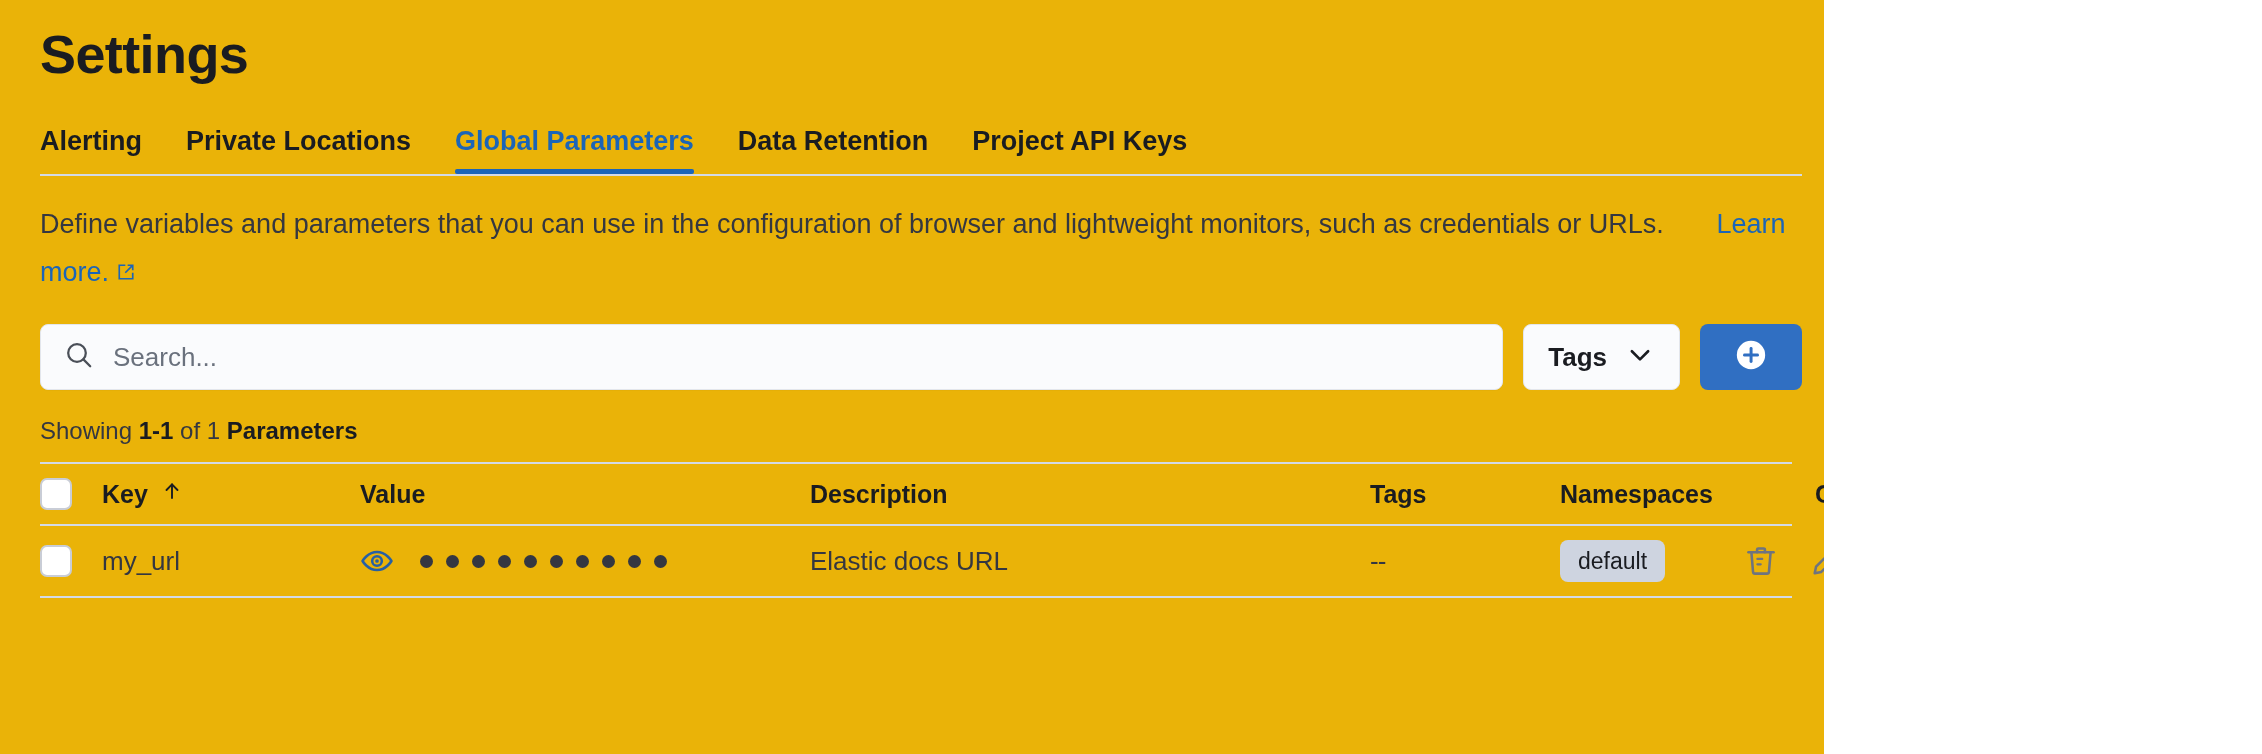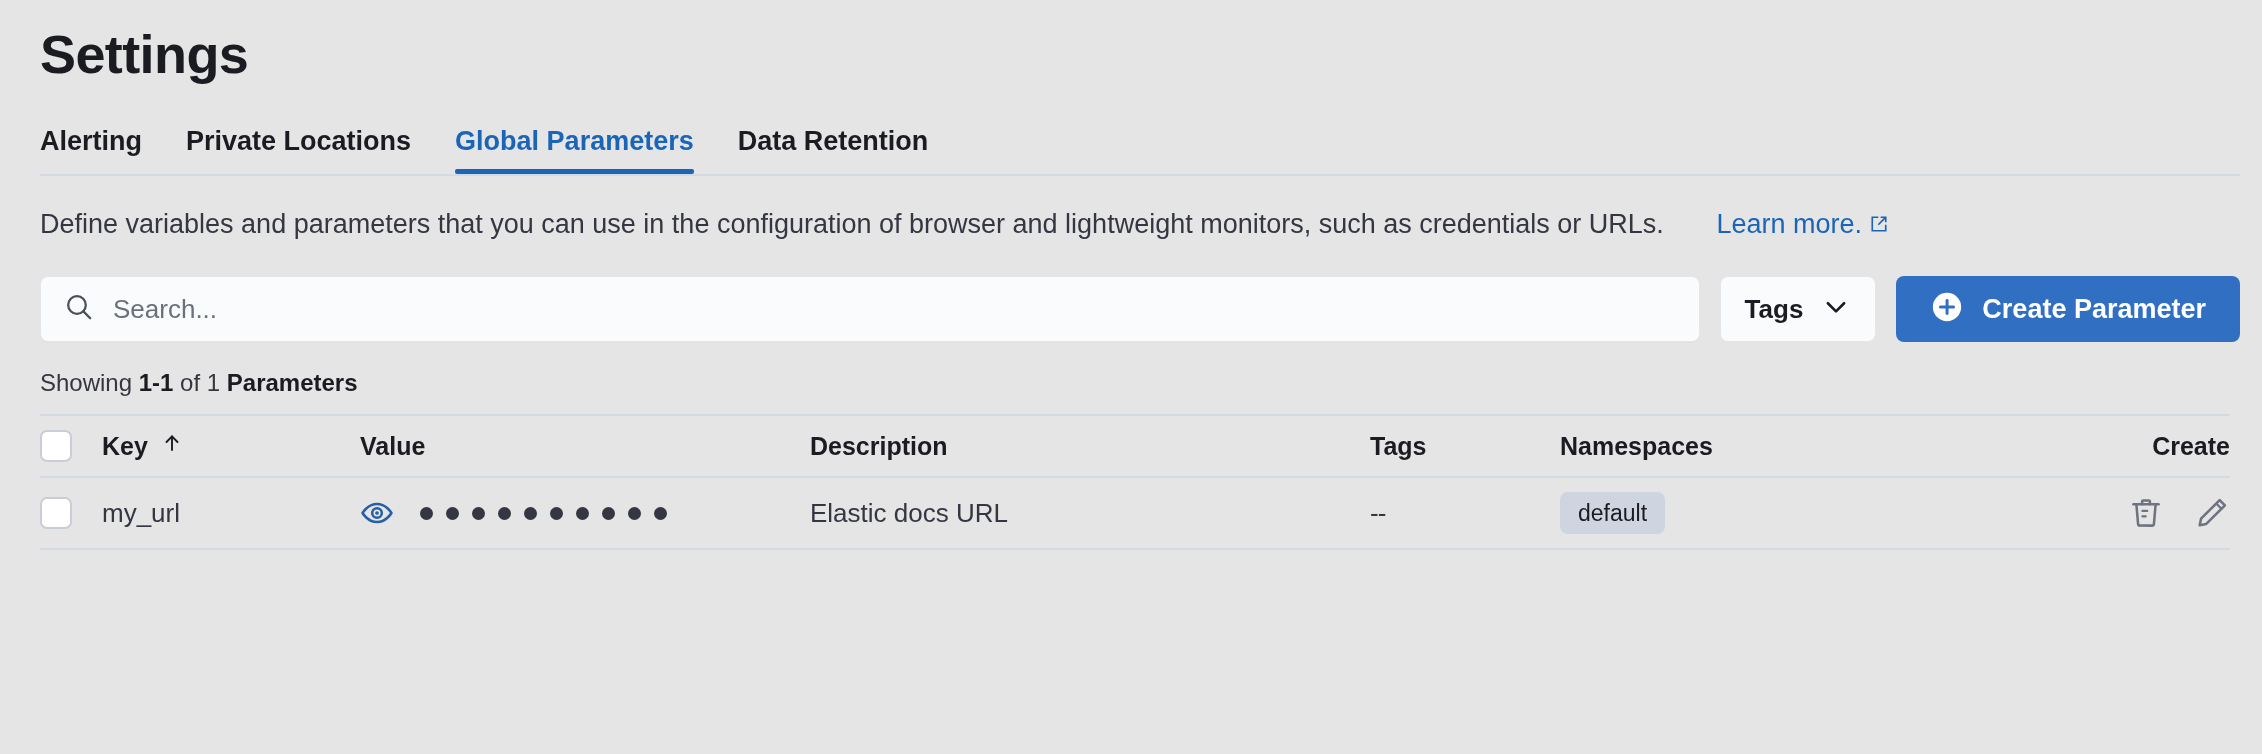--- a/index.html
+++ b/index.html
@@ -7,23 +7,23 @@
   html, body {
     width: 2262px;
     height: 754px;
     background: #FFFFFF;
     font-family: "Liberation Sans", sans-serif;
     -webkit-font-smoothing: antialiased;
   }
 
   .page {
     position: relative;
-    width: 2262px;
+    width: 1824px;
     height: 754px;
-    background: #e5e5e5;
+    background: #eab308;
     overflow: hidden;
     padding: 0 22px;
   }
 
   
   .page-title {
     font-size: 54px;
     font-weight: 700;
     color: #1A1C21;
     letter-spacing: -0.6px;
@@ -252,20 +252,23 @@
     </div>
     <div class="tab">
       <span>Private Locations</span>
     </div>
     <div class="tab active">
       <span>Global Parameters</span>
     </div>
     <div class="tab">
       <span>Data Retention</span>
     </div>
+    <div class="tab">
+      <span>Project API Keys</span>
+    </div>
   </div>
 
   <div class="description">
     <span>Define variables and parameters that you can use in the configuration of browser and lightweight monitors, such as credentials or URLs. </span><a class="link">Learn more.</a><span class="ext-icon"><svg width="22" height="22" viewBox="0 0 16 16" fill="none">
           <path d="M2.5 2.5h5v1.2H3.7v8.6h8.6V8.5h1.2v5h-11v-11z" fill="#1B65B8"></path>
           <path d="M9.2 2.5h4.3v4.3h-1.2V4.55L7.9 8.95l-.85-.85 4.4-4.4H9.2V2.5z" fill="#1B65B8"></path>
         </svg></span>
   </div>
 
   <div class="controls">
@@ -290,21 +293,20 @@
     </div>
 
     <div class="create-btn">
       <span>
         <svg width="34" height="34" viewBox="0 0 24 24">
           <circle cx="12" cy="12" r="10" fill="#FFFFFF"></circle>
           <rect x="11" y="6.4" width="2.1" height="11.2" rx="1" fill="#306FC2"></rect>
           <rect x="6.4" y="11" width="11.2" height="2.1" rx="1" fill="#306FC2"></rect>
         </svg>
       </span>
-      <span class="create-label">Create Parameter</span>
     </div>
 
   </div>
 
   <div class="showing"><span>Showing </span><b>1-1</b><span> of 1 </span><b>Parameters</b></div>
 
   <div class="table">
 
     <div class="trow thead">
       <div class="c-check">

